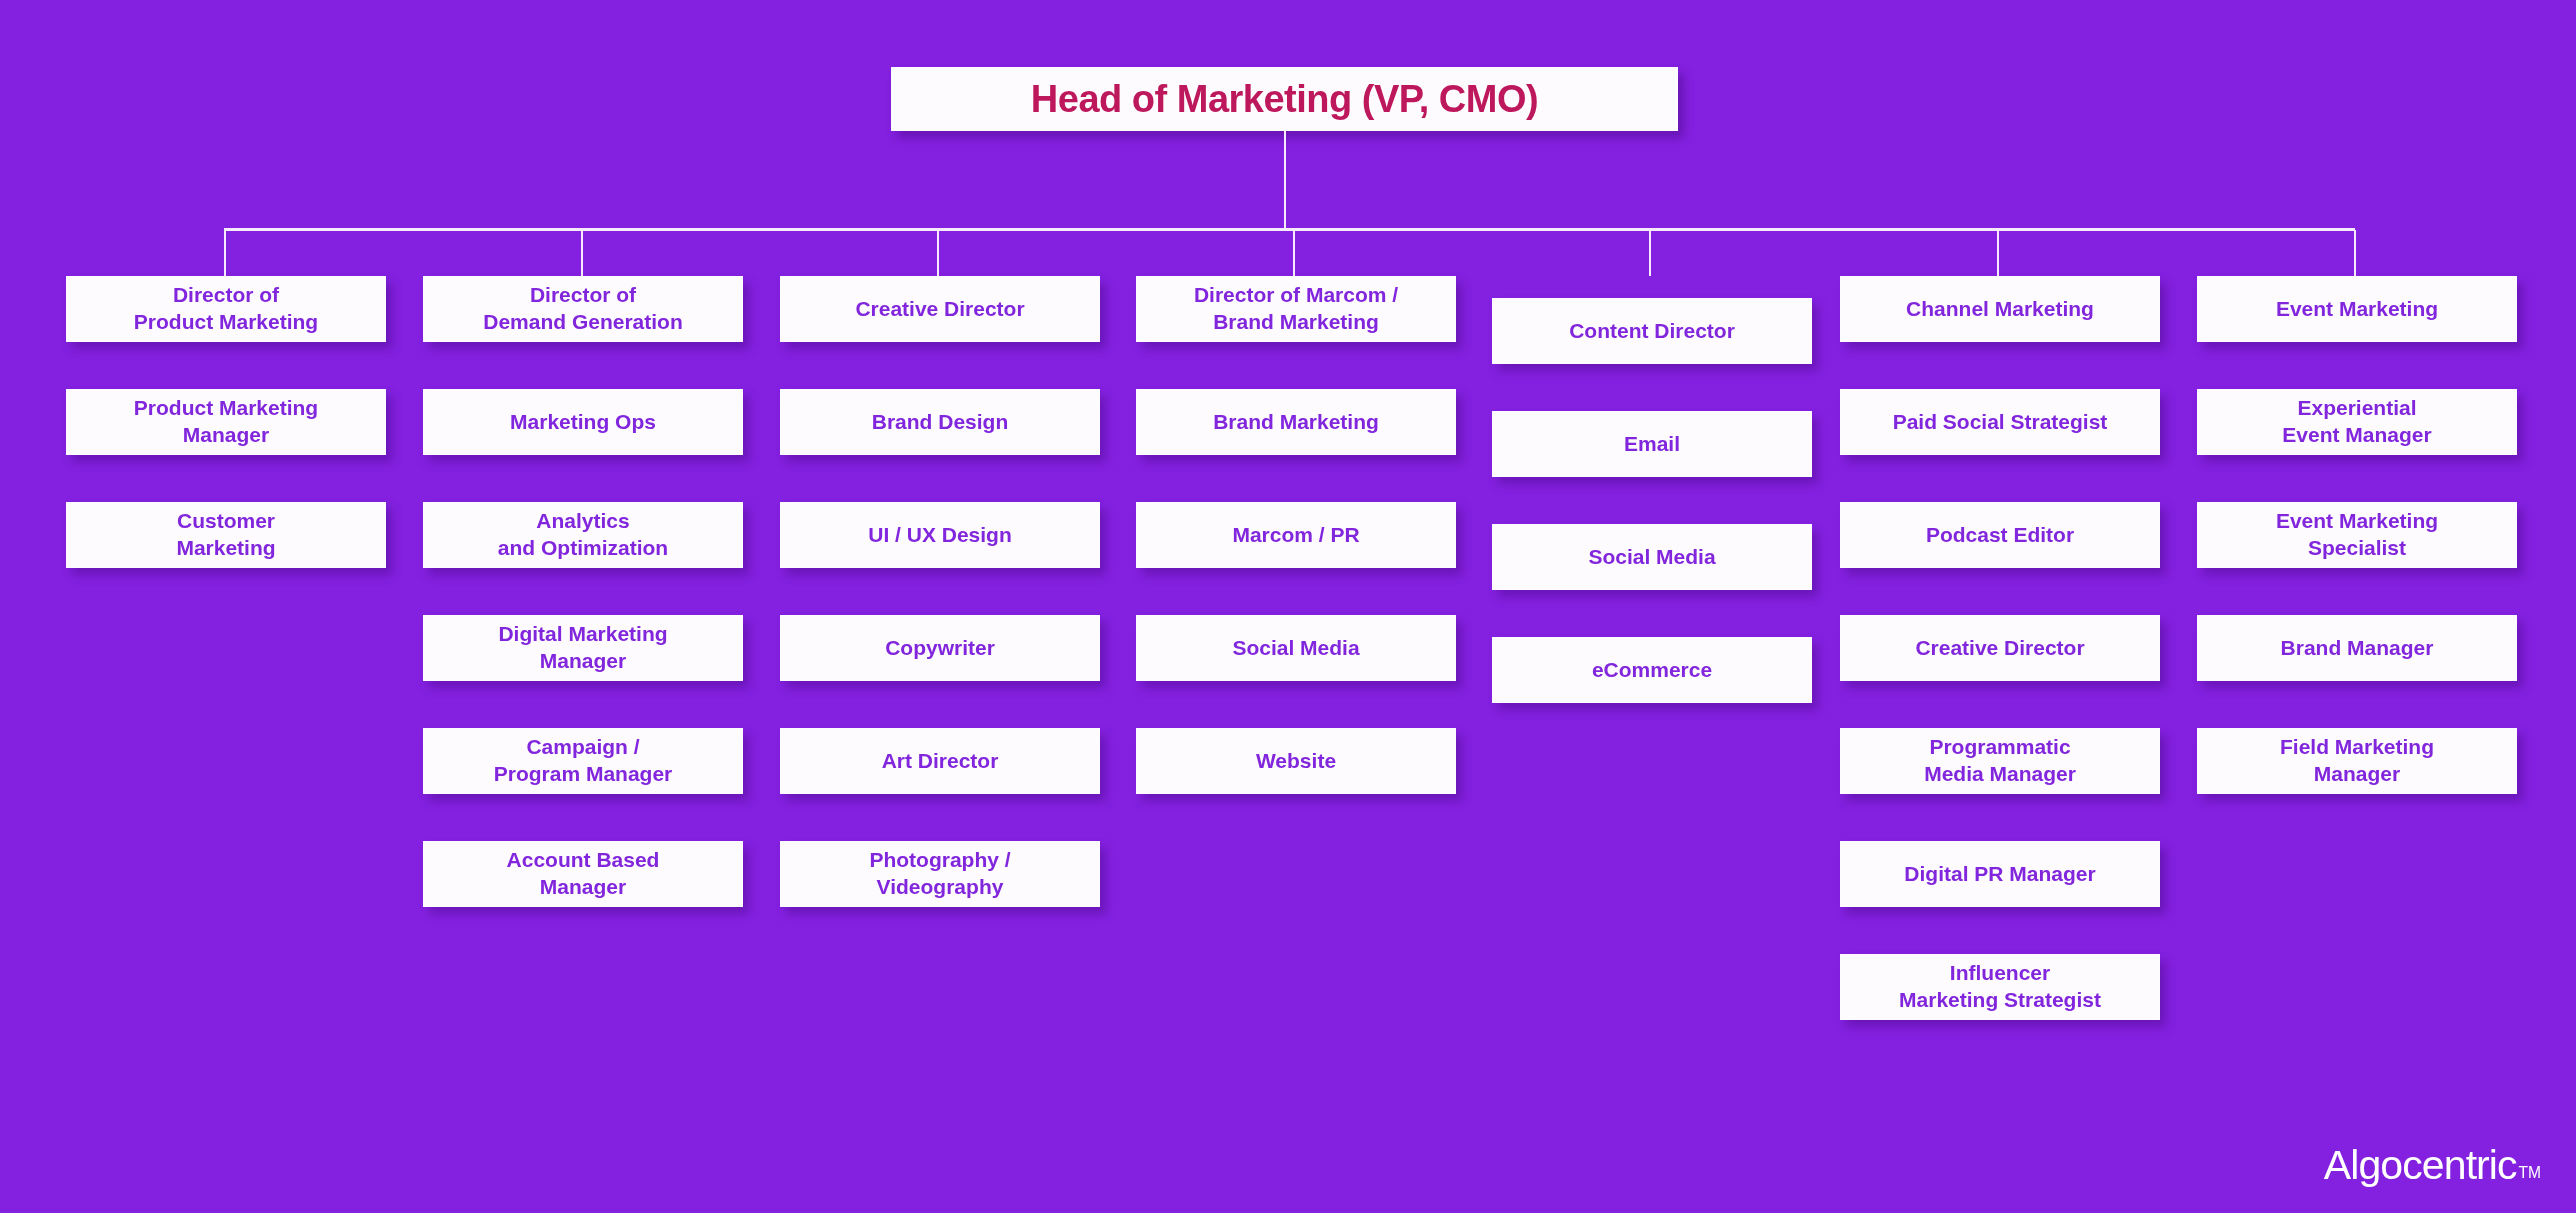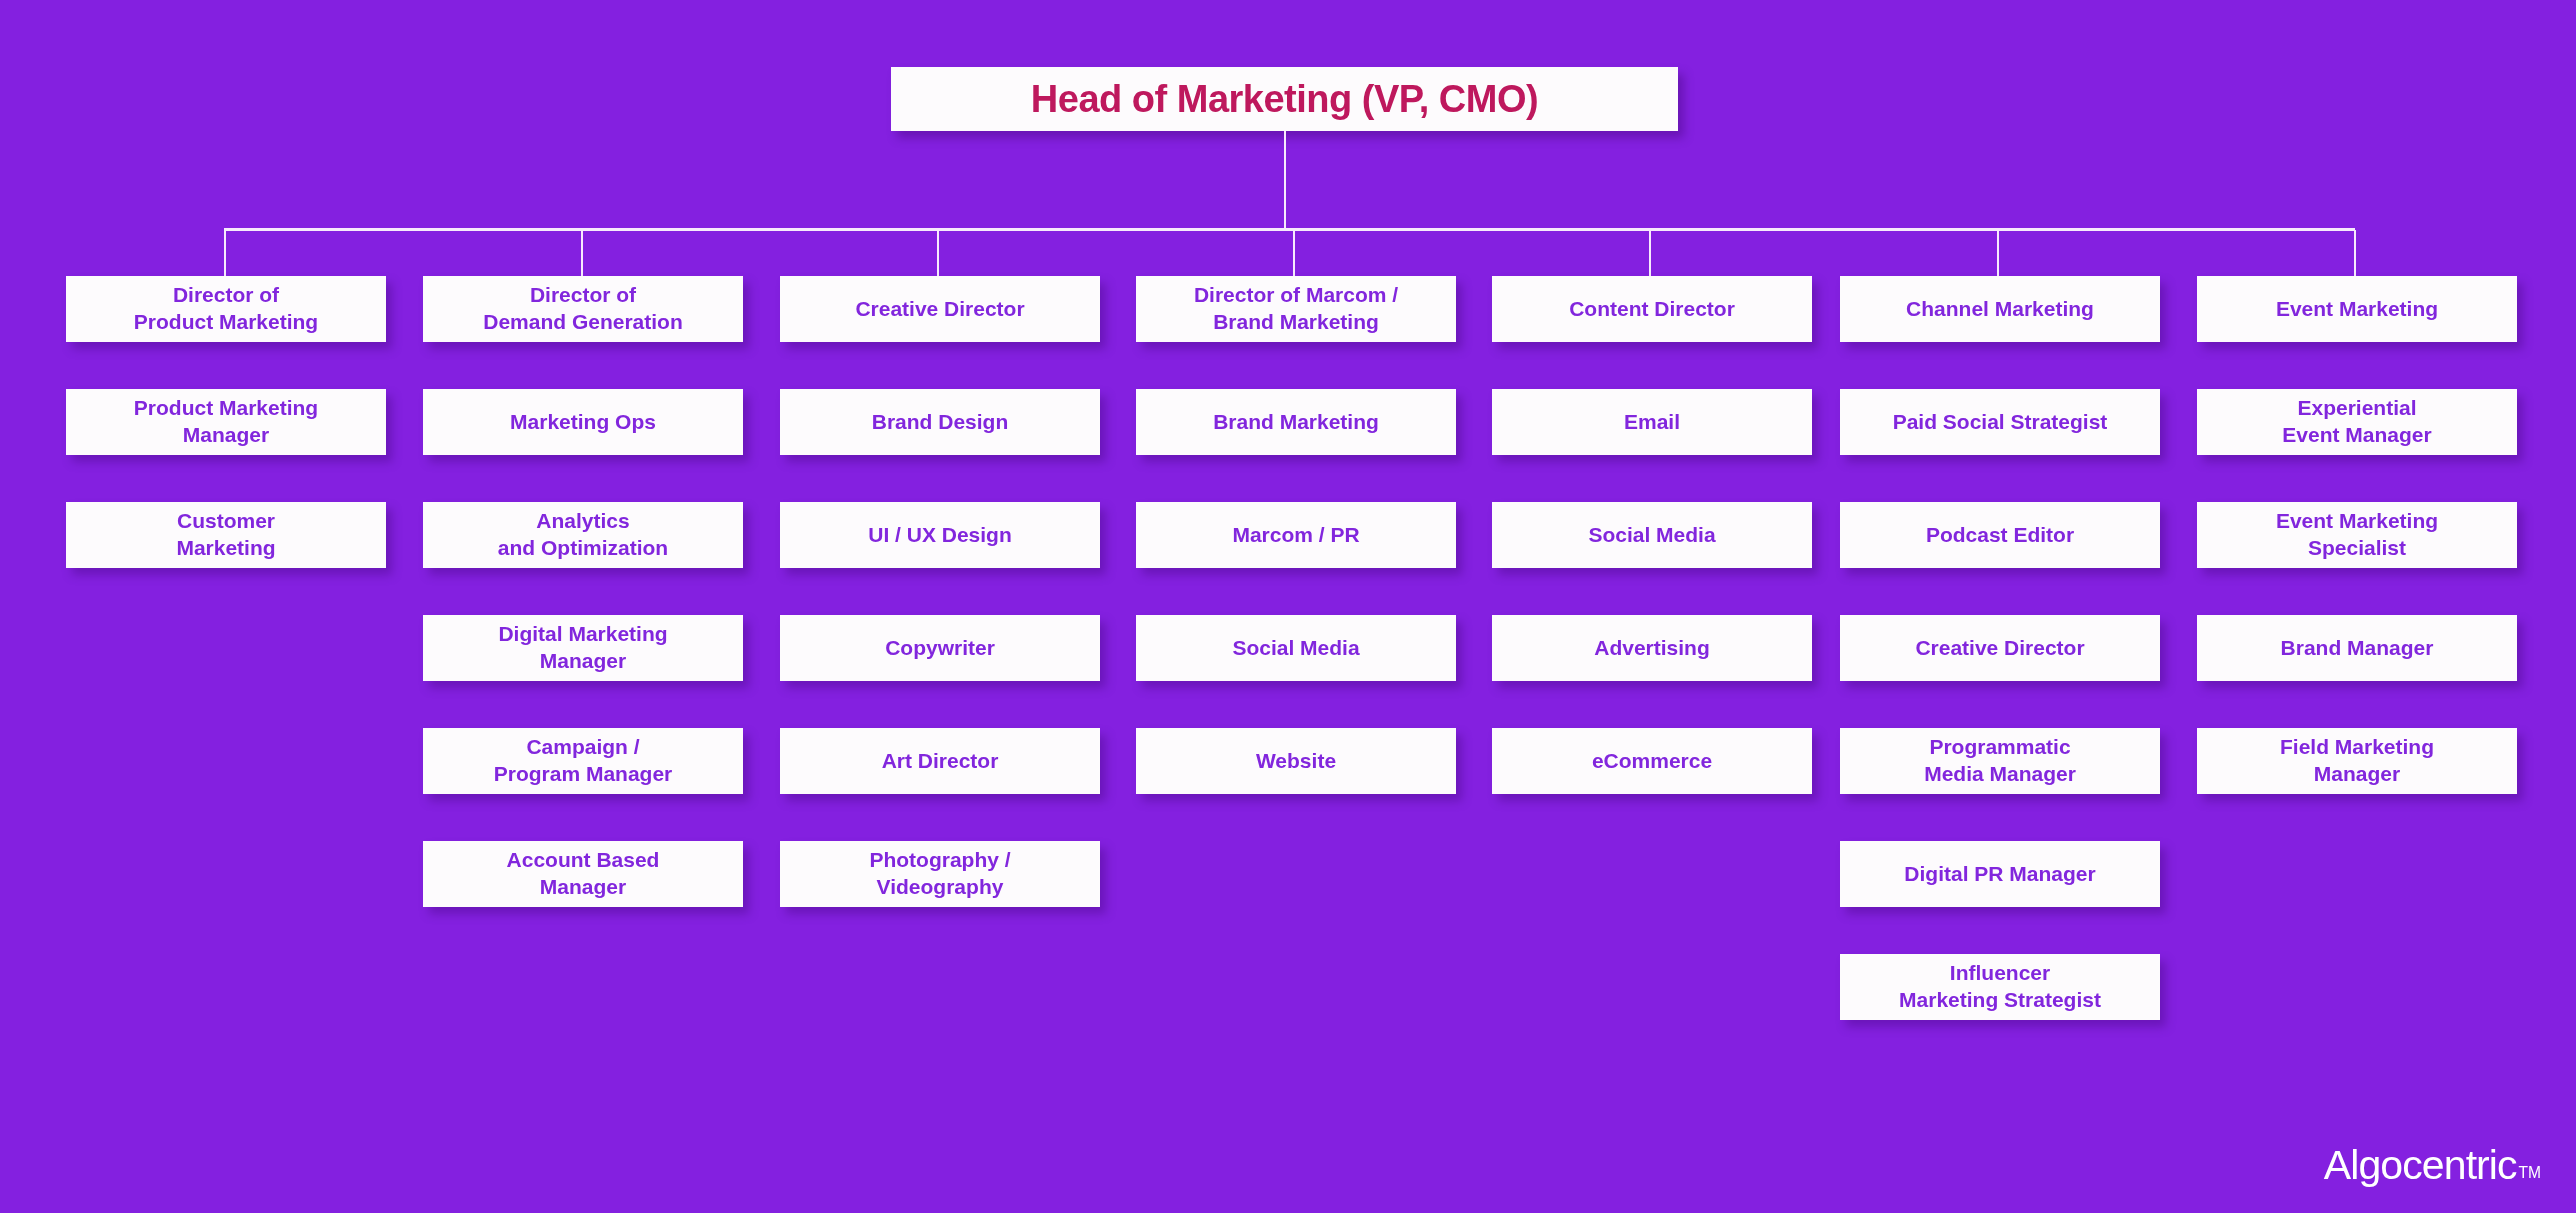--- a/index.html
+++ b/index.html
@@ -213,32 +213,29 @@
         <div class="node">
           <span class="node-label">Marcom / PR</span>
         </div>
         <div class="node">
           <span class="node-label">Social Media</span>
         </div>
         <div class="node">
           <span class="node-label">Website</span>
         </div>
       </div>
-      <div class="col" style="left: 1492px;">
+      <div class="col" style="left: 1492px; margin-top: 22px;">
         <div class="node head">
           <span class="node-label">Content Director</span>
         </div>
         <div class="node">
           <span class="node-label">Email</span>
         </div>
         <div class="node">
           <span class="node-label">Social Media</span>
-        </div>
-        <div class="node">
-          <span class="node-label">Advertising</span>
         </div>
         <div class="node">
           <span class="node-label">eCommerce</span>
         </div>
       </div>
       <div class="col" style="left: 1840px;">
         <div class="node head">
           <span class="node-label">Channel Marketing</span>
         </div>
         <div class="node">

